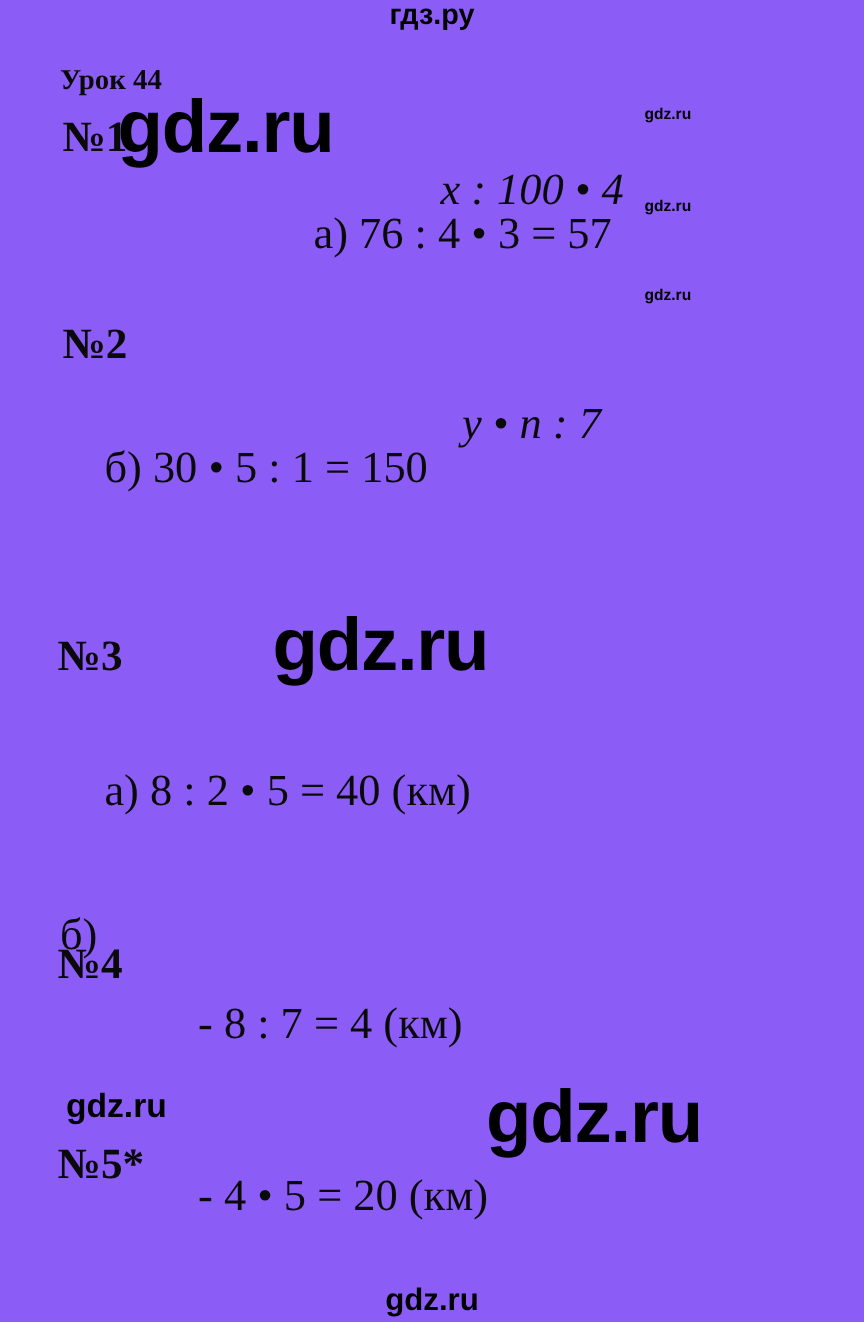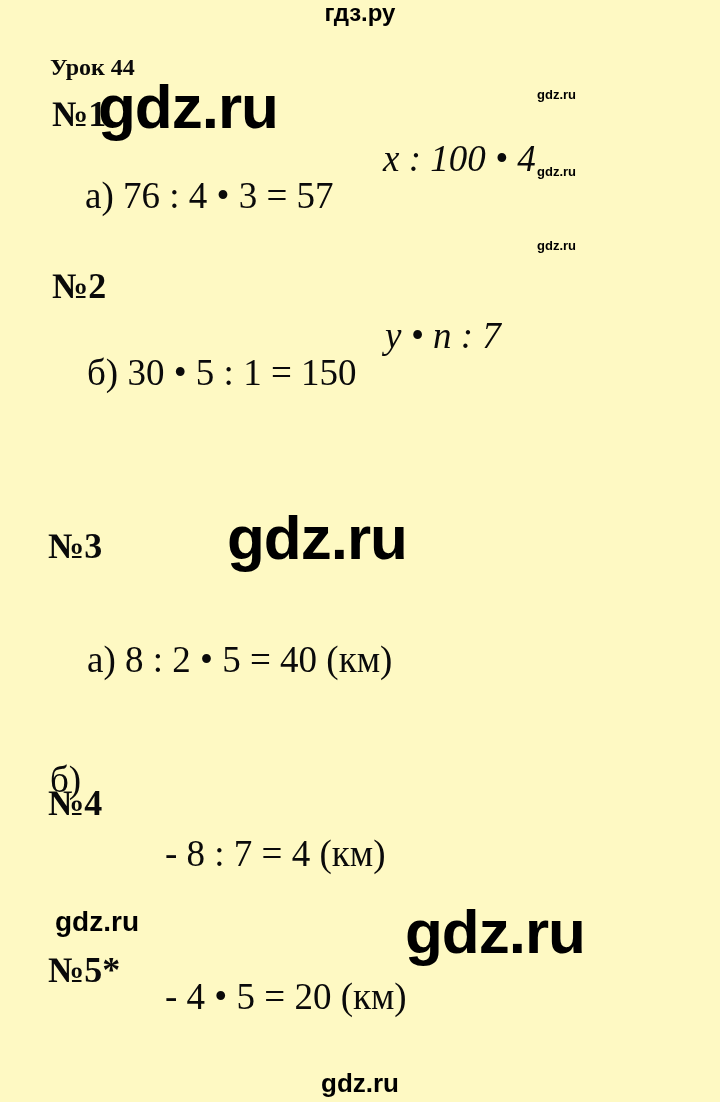--- a/index.html
+++ b/index.html
@@ -4,21 +4,21 @@
 <style>
   html, body {
     margin: 0;
     padding: 0;
     background: #ffffff;
   }
   .page {
     position: relative;
     width: 720px;
     height: 1102px;
-    background: #fef9c3;
+    background: #8b5cf6;
     color: #000000;
     overflow: hidden;
     font-family: "Liberation Serif", "DejaVu Serif", serif;
   }
   .abs { position: absolute; white-space: pre-wrap; line-height: 1; }
 
   
   .math  { font-size: 37px; color: #0a0a0a; }
   .bold-num { font-size: 36px; font-weight: 700; color: #0a0a0a; }
   .lesson-title { font-size: 24px; font-weight: 700; color: #0a0a0a; }
@@ -41,25 +41,25 @@
 
 <div class="page">
 
   <div class="abs wm wm-header" style="top:1px; left:50%; transform:translateX(-50%);">гдз.ру</div>
 
   <div class="abs lesson-title" style="top:55px; left:50px;">Урок 44</div>
 
   <div class="abs bold-num" style="top:96px; left:52px;">№1</div>
   <div class="abs wm wm-huge" style="top:76px; left:98px;">gdz.ru</div>
 
-  <div class="abs math row" style="top:140px; left:48px;">
+  <div class="abs math row" style="top:140px; left:32px;text-align:center;">
     <span>а) 76 : 4 • 3 = 57</span>
     <span class="col-right">х : 100 • 4</span>
   </div>
-  <div class="abs math row" style="top:169px; left:50px;">
+  <div class="abs math row" style="top:187px; left:50px;">
     <span>б) 30 • 5 : 1 = 150</span>
     <span class="col-right">у • n : 7</span>
   </div>
 
   <div class="abs wm wm-small" style="top:88px; left:537px;">gdz.ru</div>
   <div class="abs wm wm-small" style="top:165px; left:537px;">gdz.ru</div>
   <div class="abs wm wm-small" style="top:239px; left:537px;">gdz.ru</div>
 
   <div class="abs bold-num" style="top:268px; left:52px;">№2</div>
 

